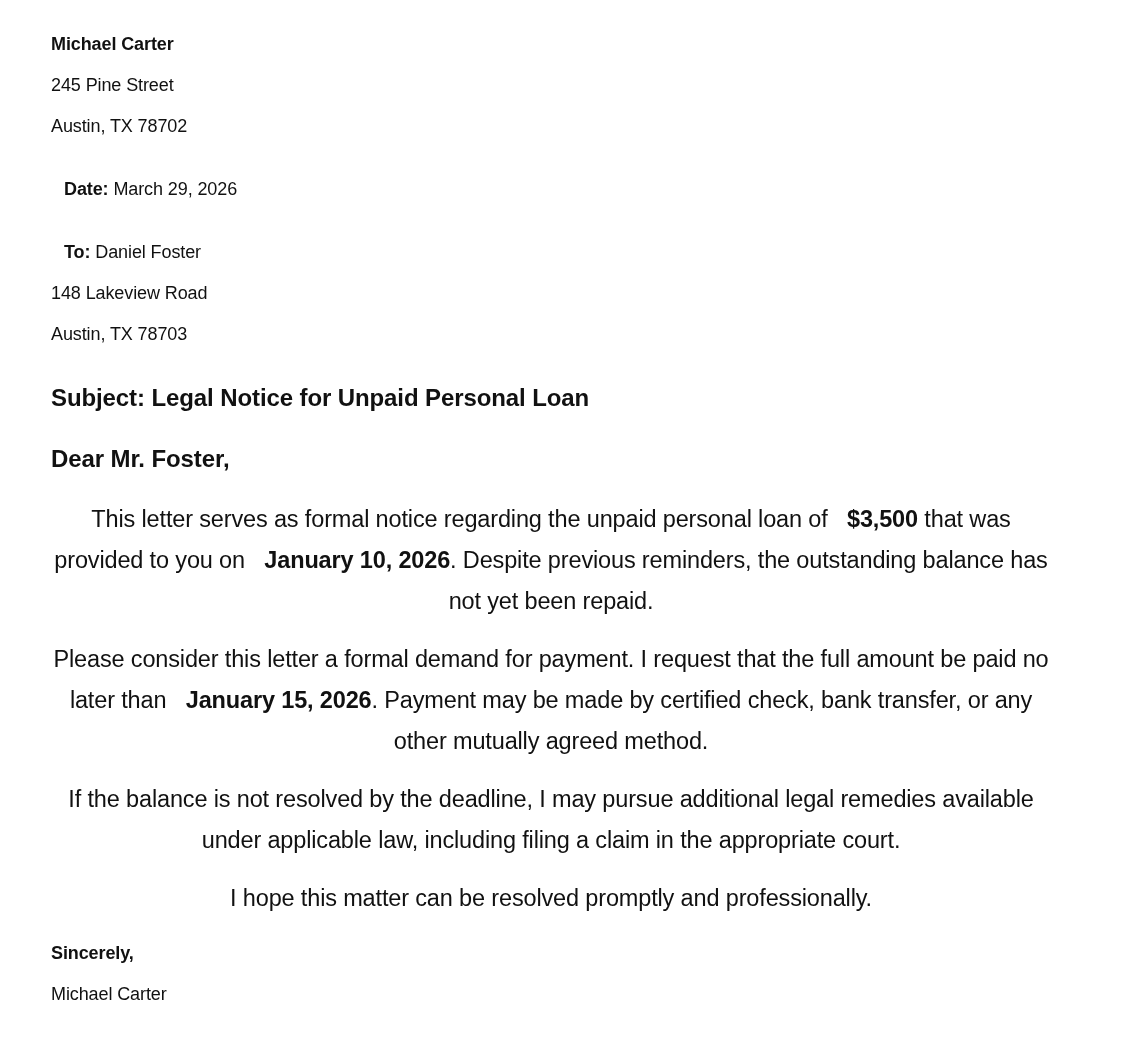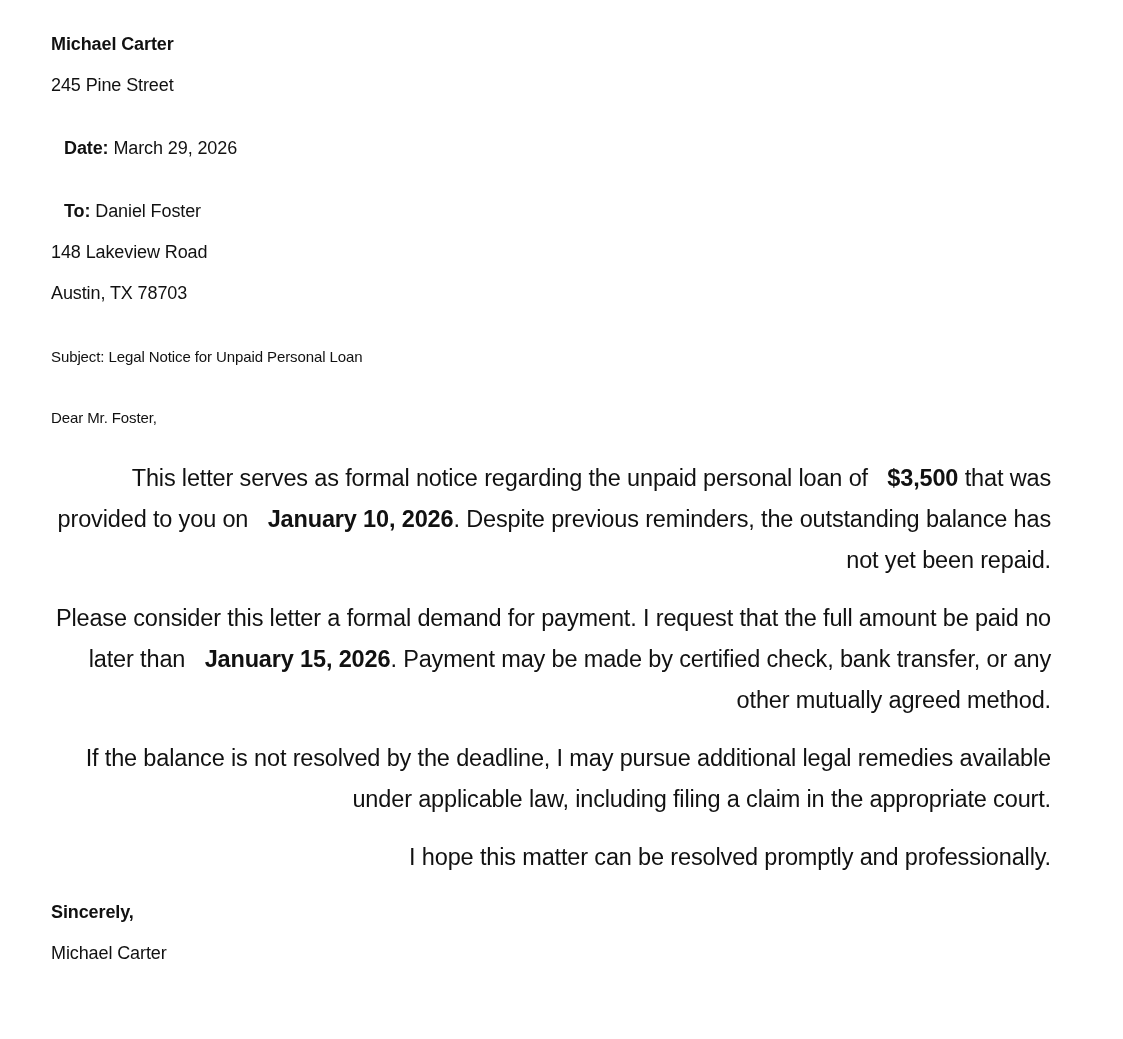--- a/index.html
+++ b/index.html
@@ -36,47 +36,48 @@
   }
   .line.bold {
     font-weight: bold;
   }
   .para {
     font-size: 23.5px;
     line-height: 41px;
     letter-spacing: -0.15px;
     margin: 0 0 17px 0;
     max-width: 1000px;
-    text-align: right;
+    text-align: center;
   }
   .para:last-child {
     margin-bottom: 8px;
   }
   .para b, .line b {
     font-weight: bold;
     margin-left: 13px;
   }
   .heading {
-    font-size: 15px;
+    font-size: 24px;
     line-height: 41px;
-    font-weight: normal;
+    font-weight: bold;
     letter-spacing: -0.1px;
     margin: 0 0 20px 0;
   }
   .spacer-sm { height: 6px; }
   .sender-block .line:first-child { font-weight: bold; }
 </style>
 </head>
 <body>
 
 <div class="page">
 
   <div class="block sender-block">
     <div class="line bold">Michael Carter</div>
     <div class="line">245 Pine Street</div>
+    <div class="line">Austin, TX 78702</div>
   </div>
 
   <div class="block">
     <div class="line"><b>Date:</b><span> </span><span>March 29, 2026</span></div>
   </div>
 
   <div class="block">
     <div class="line"><b>To:</b><span> </span><span>Daniel Foster</span></div>
     <div class="line">148 Lakeview Road</div>
     <div class="line">Austin, TX 78703</div>

